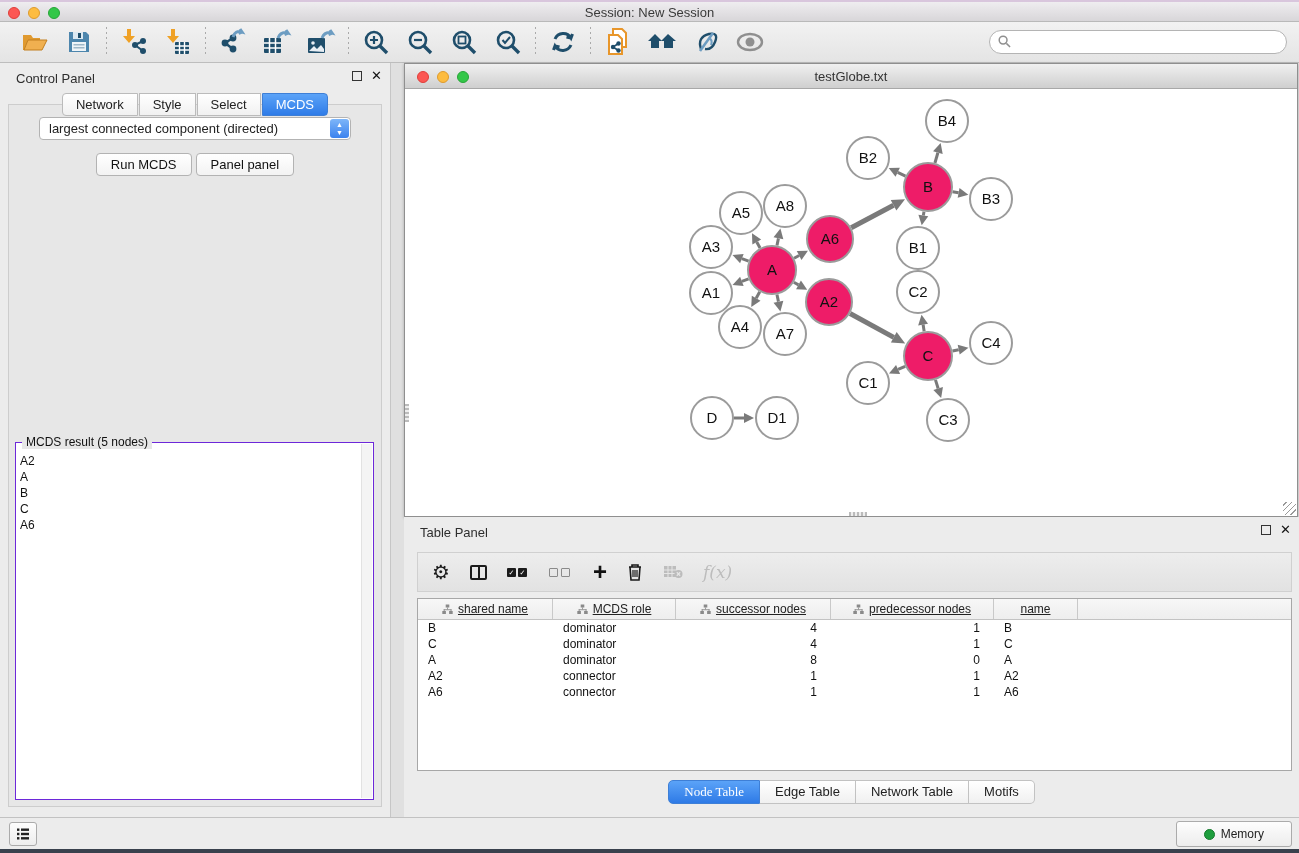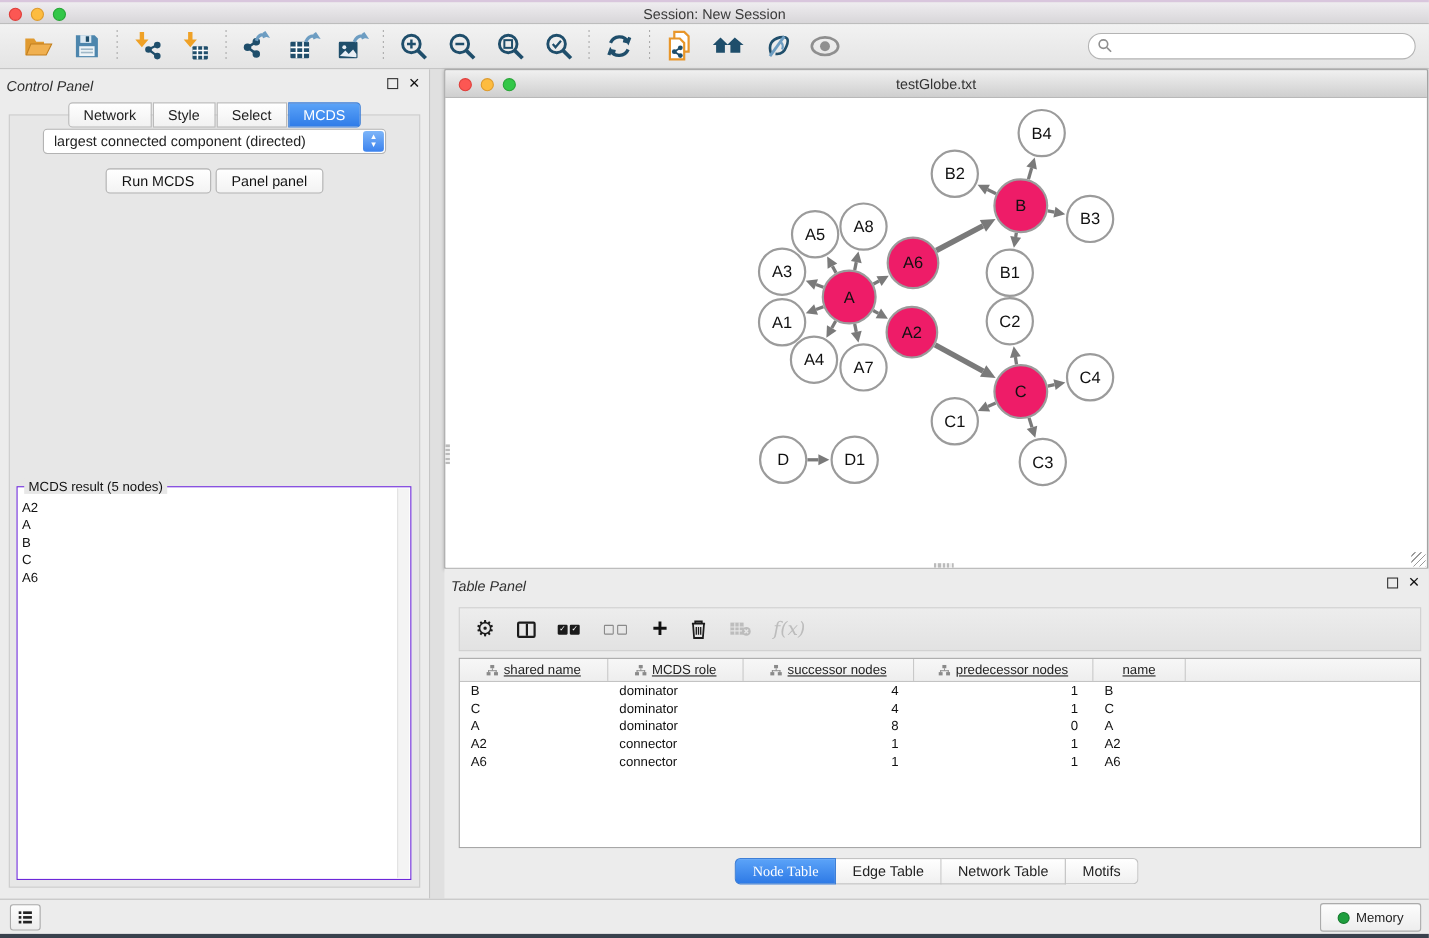--- a/index.html
+++ b/index.html
@@ -33,21 +33,21 @@
     background:#fff; padding:0 10px 0 28px; font-size:12px; outline:none; }
   .search-glass { position:absolute; left:9px; top:5px; width:13px; height:13px; }
 
   
   .content { position:absolute; left:0; top:63px; width:100%; height:754px; background:#e0e0e0; }
 
   
   .control-panel { position:absolute; left:0; top:0; width:391px; height:754px;
     background:#ececec; border-right:1px solid #c6c6c6; }
   .panel-head { position:relative; height:30px; }
-  .panel-title { position:absolute; left:6px; top:8px; font-size:13px; color:#2e2e2e;font-style:italic; }
+  .panel-title { position:absolute; left:16px; top:8px; font-size:13px; color:#2e2e2e; }
   .panel-icons { position:absolute; right:8px; top:8px; display:flex; gap:9px; align-items:center; }
   .float-icon { width:10px; height:10px; border:1.5px solid #333; display:inline-block; }
   .close-icon { font-size:13px; font-weight:bold; color:#111; line-height:10px; cursor:pointer; }
 
   .cp-tabs { display:flex; justify-content:center; gap:1px; position:relative; z-index:2; }
   .cp-tab { padding:3px 13px; font-size:13px; background:linear-gradient(#ffffff,#f1f1f1);
     border:1px solid #bbb; color:#222; cursor:pointer; }
   .cp-tab:first-child { border-radius:4px 0 0 4px; }
   .cp-tab:last-child { border-radius:0 4px 4px 0; }
   .cp-tab.selected { background:linear-gradient(#5ba3f8,#2f7ce8); border-color:#3e7fd6; color:#fff; }
@@ -125,21 +125,21 @@
   .tp-tab.selected { background:linear-gradient(#5ba3f8,#2e7ae6); border-color:#3e7fd6; color:#fff;font-family:Liberation Serif, serif; }
 
   
   .statusbar { position:absolute; left:0; bottom:4px; width:100%; height:32px; background:#ececec;
     border-top:1px solid #c2c2c2; }
   .list-btn { position:absolute; left:9px; top:4px; width:28px; height:24px;
     background:linear-gradient(#fdfdfd,#ededed); border:1px solid #ababab; border-radius:3px;
     display:flex; align-items:center; justify-content:center; cursor:pointer; }
   .memory-btn { position:absolute; right:7px; top:3px; height:26px;
     background:linear-gradient(#fdfdfd,#ededed); border:1px solid #ababab; border-radius:3px;
-    display:flex; align-items:center; gap:6px; padding:0 15px; font-size:12px; color:#222; cursor:pointer; }
+    display:flex; align-items:center; gap:6px; padding:0 27px; font-size:12px; color:#222; cursor:pointer; }
   .mem-dot { width:11px; height:11px; border-radius:50%; background:#1e9e3e; border:1px solid #157a2d; }
   .desktop-strip { position:absolute; left:0; bottom:0; width:100%; height:4px; background:#39414d; }
 </style>
 </head>
 <body>
 
 <div class="app">
 
   <div class="titlebar">
     <div class="lights">

